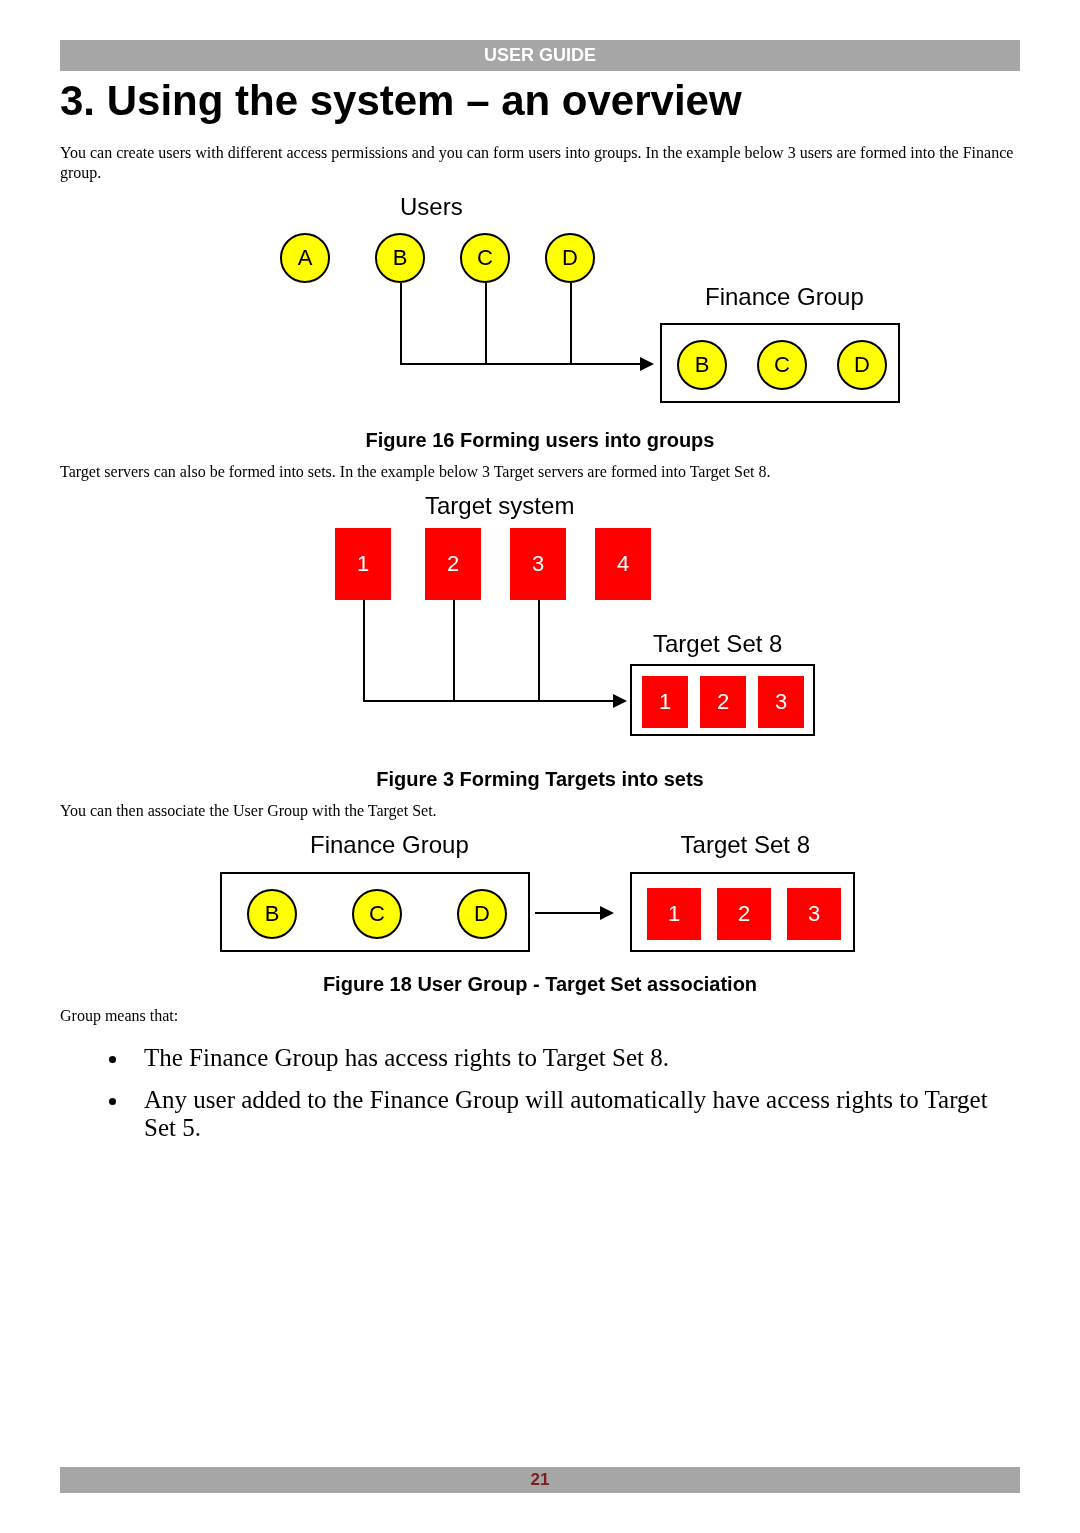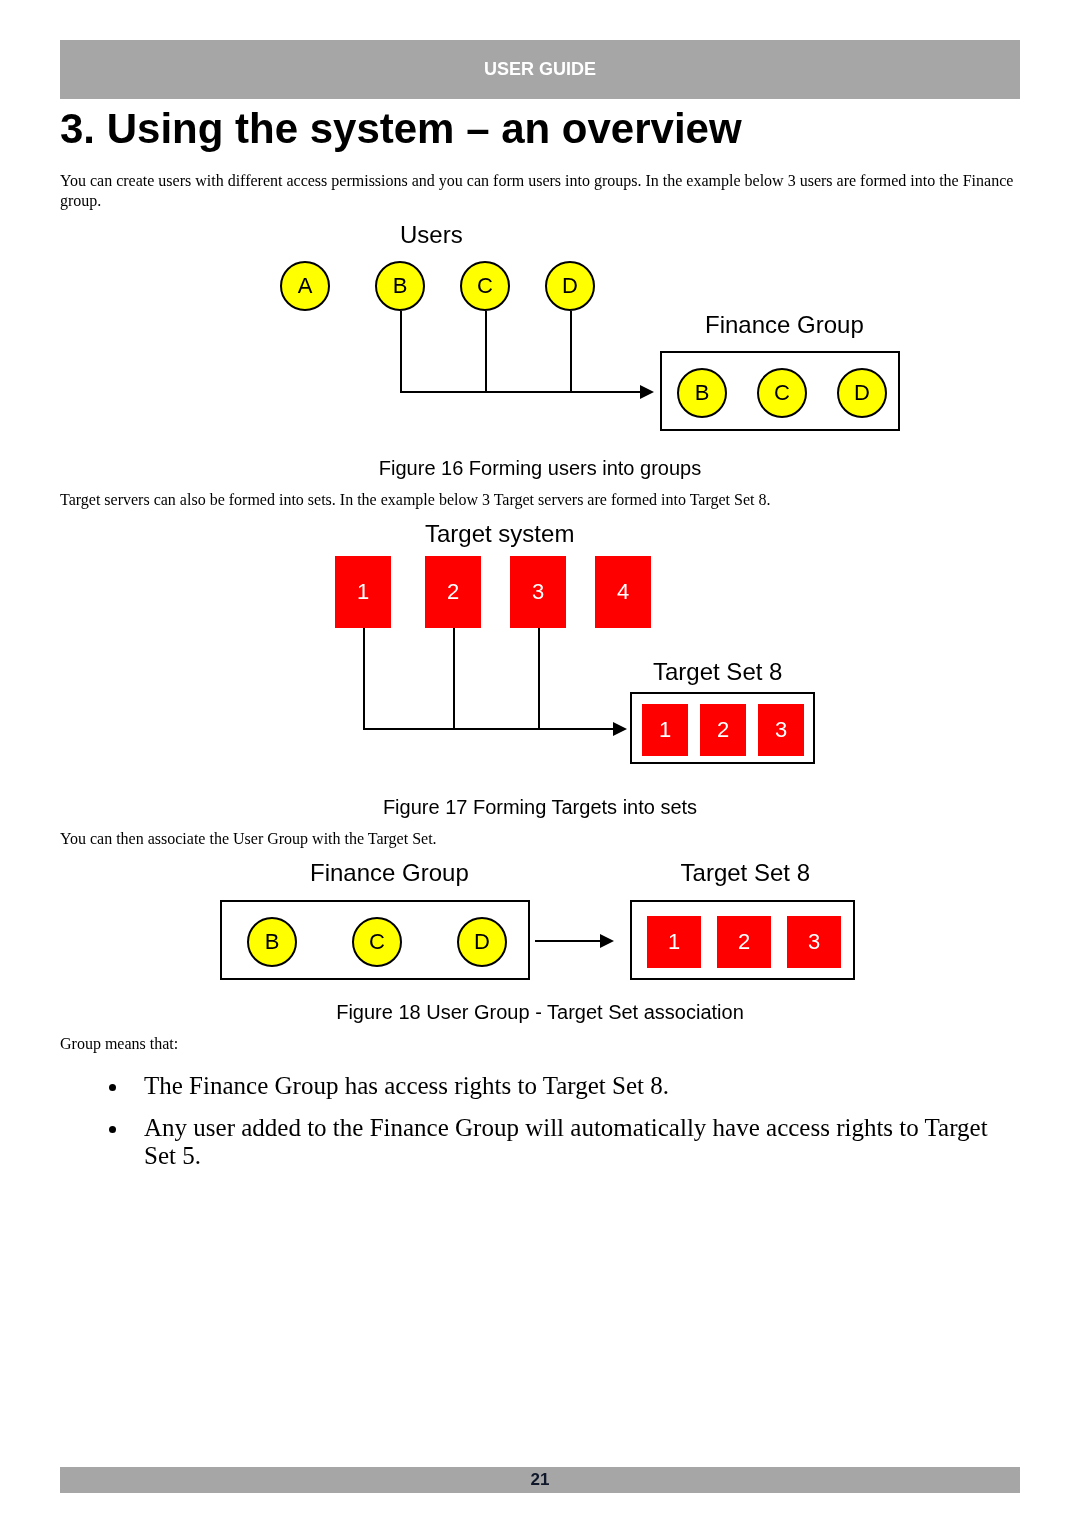--- a/index.html
+++ b/index.html
@@ -12,55 +12,55 @@
     position: relative;
     padding: 40px 60px 0 60px;
   }
   .header-bar {
     background: #a6a6a6;
     color: #fff;
     text-align: center;
     font-family: Arial, Helvetica, sans-serif;
     font-weight: bold;
     font-size: 18px;
-    padding: 19px 0;
+    padding: 5px 0;
     margin-bottom: 2px;
   }
   h1 {
     font-family: Arial, Helvetica, sans-serif;
     font-weight: bold;
     font-size: 42px;
     margin: 6px 0 18px 0;
   }
   p.body {
     font-size: 16px;
     line-height: 1.25;
     margin-bottom: 10px;
   }
   .figure-cap {
     font-family: Arial, Helvetica, sans-serif;
-    font-weight: normal;
+    font-weight: bold;
     font-size: 20px;
     text-align: center;
     margin: 6px 0 10px 0;
   }
   ul.bullets {
     margin-left: 70px;
     margin-top: 18px;
     font-size: 25px;
   }
   ul.bullets li {
     margin-bottom: 14px;
     padding-left: 14px;
   }
   .footer-bar {
     position: absolute;
     left: 60px; right: 60px; bottom: 40px;
     background: #a6a6a6;
-    color: #0f172a;
+    color: #7f1d1d;
     text-align: center;
     font-family: Arial, Helvetica, sans-serif;
     font-weight: bold;
     font-size: 17px;
     padding: 3px 0;
   }
 
   
   .diagram {
     position: relative;
@@ -161,21 +161,21 @@
   <div class="line-h" style="left:128px; top:208px; width:250px;"></div>
   <div class="arrow-right" style="left:378px; top:202px;"></div>
 
   <div class="dlabel" style="left:418px; top:138px;">Target Set 8</div>
   <div class="group-box" style="left:395px; top:172px; width:185px; height:72px;">
     <div class="server-box" style="left:10px; top:10px; width:46px; height:52px;">1</div>
     <div class="server-box" style="left:68px; top:10px; width:46px; height:52px;">2</div>
     <div class="server-box" style="left:126px; top:10px; width:46px; height:52px;">3</div>
   </div>
 </div>
-<div class="figure-cap">Figure 17 Forming Targets into sets</div>
+<div class="figure-cap">Figure 3 Forming Targets into sets</div>
 
 <p class="body">You can then associate the User Group with the Target Set.</p>
 
 <div class="fig18-labels">
   <span style="margin-left:90px;">Finance Group</span>
   <span style="margin-right:50px;">Target Set 8</span>
 </div>
 <div id="fig18" class="diagram">
   <div class="group-box" style="left:0; top:5px; width:310px; height:80px;">
     <div class="user-circle" style="left:25px; top:15px;">B</div>

